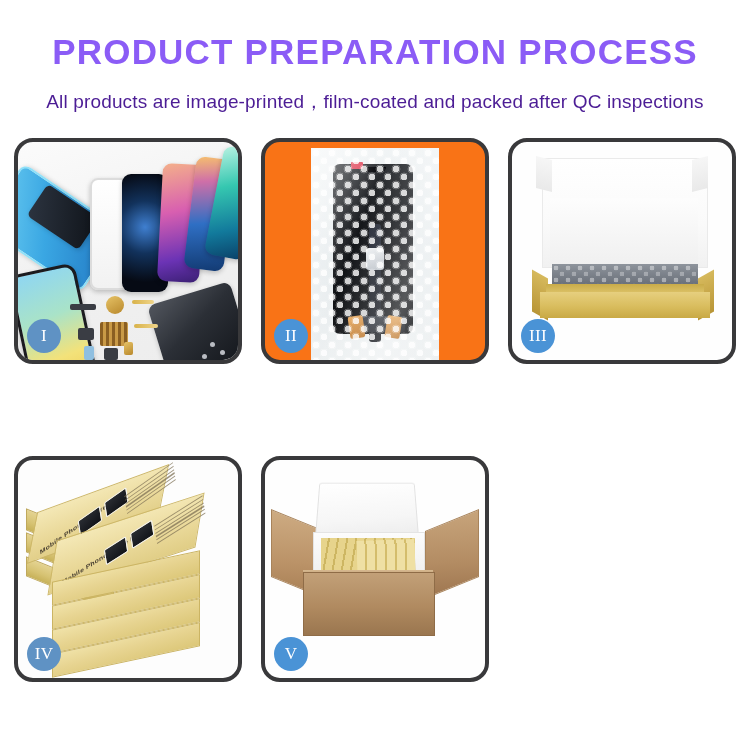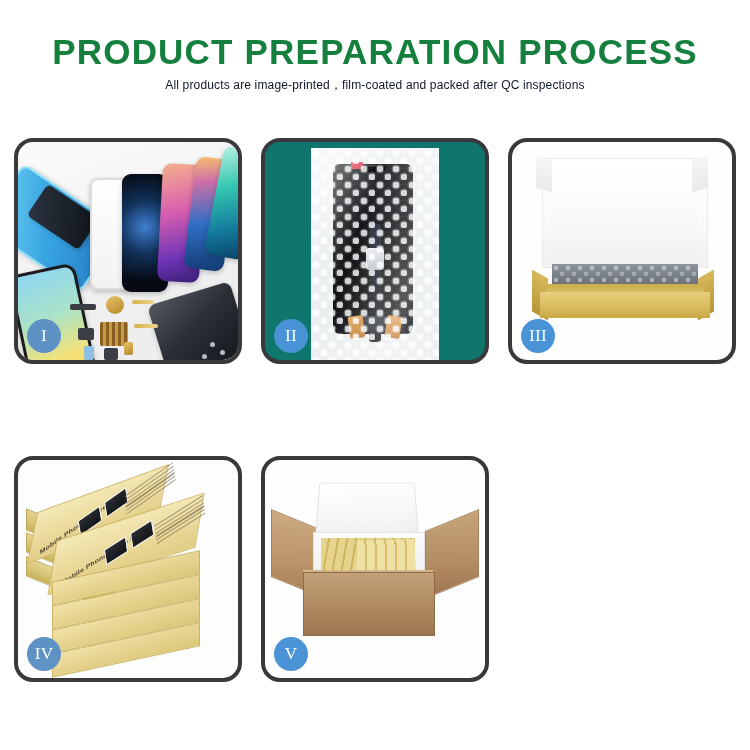--- a/index.html
+++ b/index.html
@@ -19,31 +19,31 @@
   .header {
     width: 750px;
     padding-top: 32px;
     text-align: center;
   }
   .page-title {
     font-family: "Liberation Sans", sans-serif;
     font-size: 35px;
     font-weight: 700;
     letter-spacing: 1.2px;
-    color: #15803d;
+    color: #8b5cf6;
     margin: 0;
     line-height: 1.12;
     white-space: nowrap;
   }
   .page-subtitle {
     font-family: "Liberation Sans", sans-serif;
-    font-size: 12px;
+    font-size: 19px;
     font-weight: 400;
-    color: #0f172a;
-    margin: 6px 0 0 0;
+    color: #4c1d95;
+    margin: 18px 0 0 0;
     letter-spacing: 0.15px;
     white-space: nowrap;
   }
 
   
   .grid {
     position: absolute;
     left: 14px;
     top: 138px;
     width: 722px;
@@ -152,21 +152,21 @@
   .chip.gold { background: linear-gradient(150deg,#e6c266,#b8882c); }
   .chip.flex { background: linear-gradient(90deg,#d8b24a,#f0d58a); height: 4px; border-radius: 2px; }
   .chip.grid-ic {
     background:
       repeating-linear-gradient(90deg,#8a5f22 0 3px,#c99a46 3px 6px),
       #a97c33;
     border-radius: 2px;
   }
 
   
-  .p2 { background: #0f766e; }
+  .p2 { background: #f97316; }
   .bubble-bag {
     position: absolute;
     left: 46px; top: 6px; width: 128px; height: 214px;
     background: linear-gradient(170deg,#f2f5f6 0%,#e7ecee 50%,#eef1f2 100%);
   }
   .lcd-core {
     position: absolute;
     left: 22px; top: 16px; width: 80px; height: 170px;
     background: linear-gradient(175deg,#2e3135 0%,#15171b 35%,#0c0e11 100%);
     border-radius: 7px;

